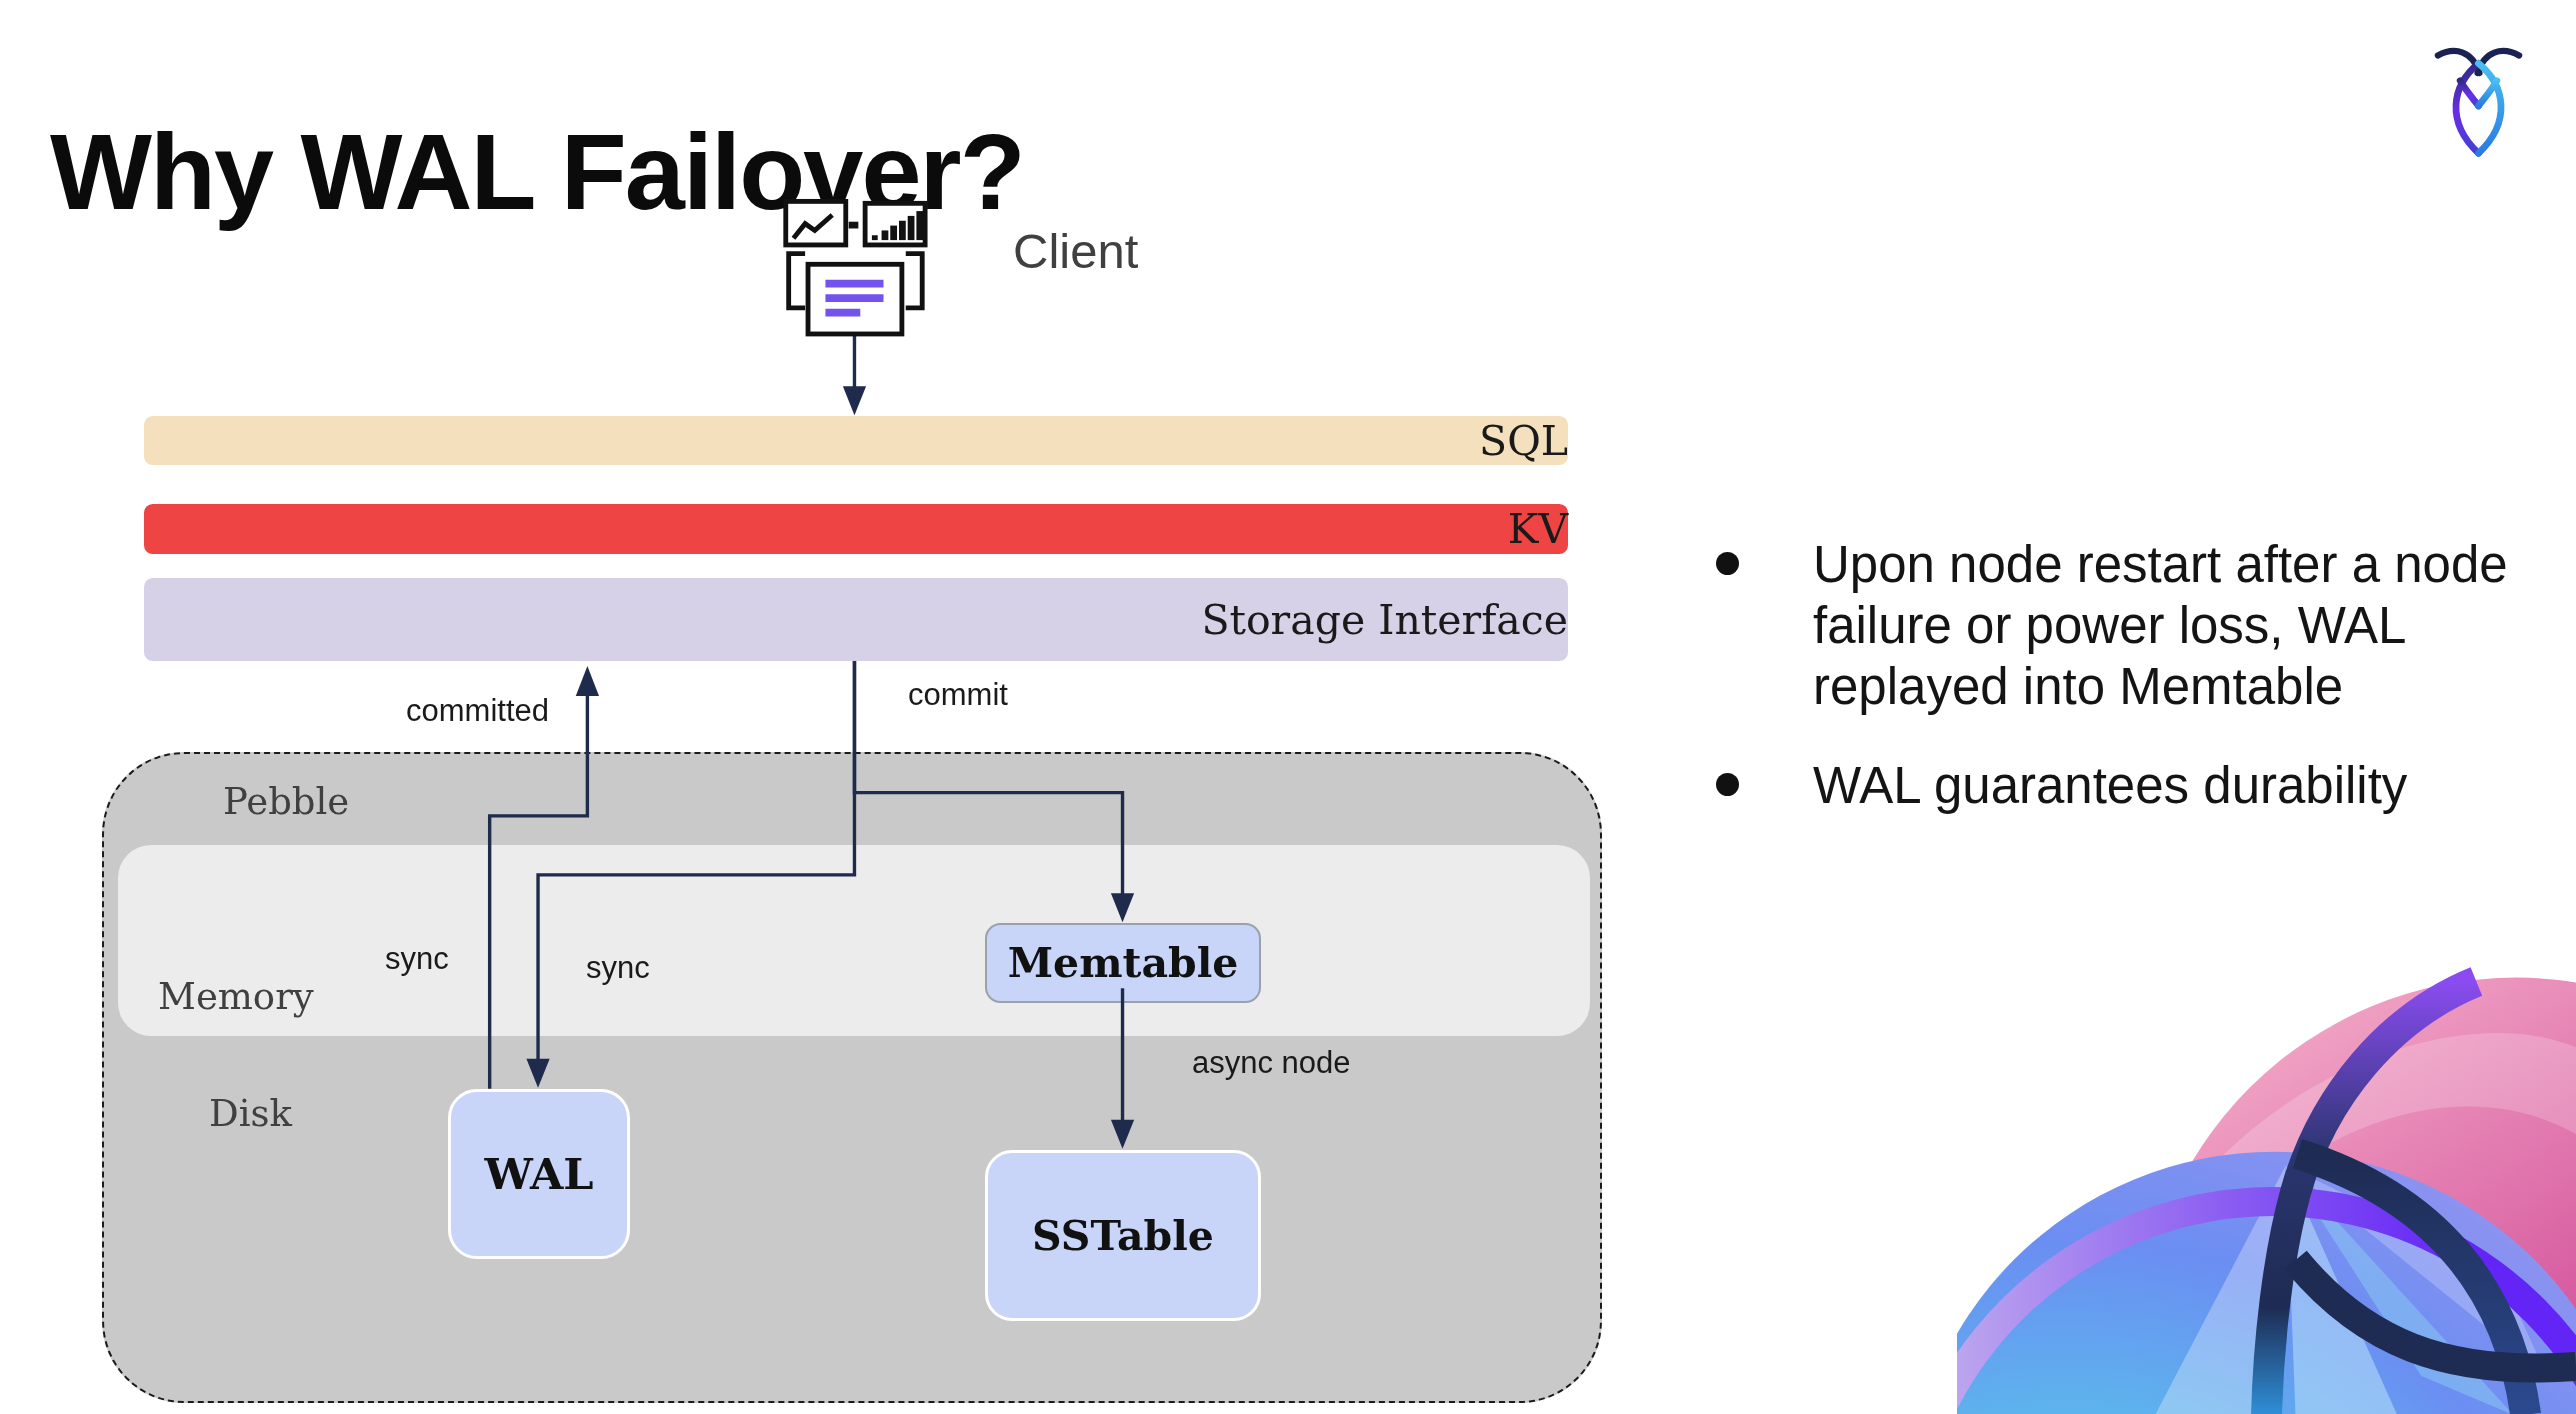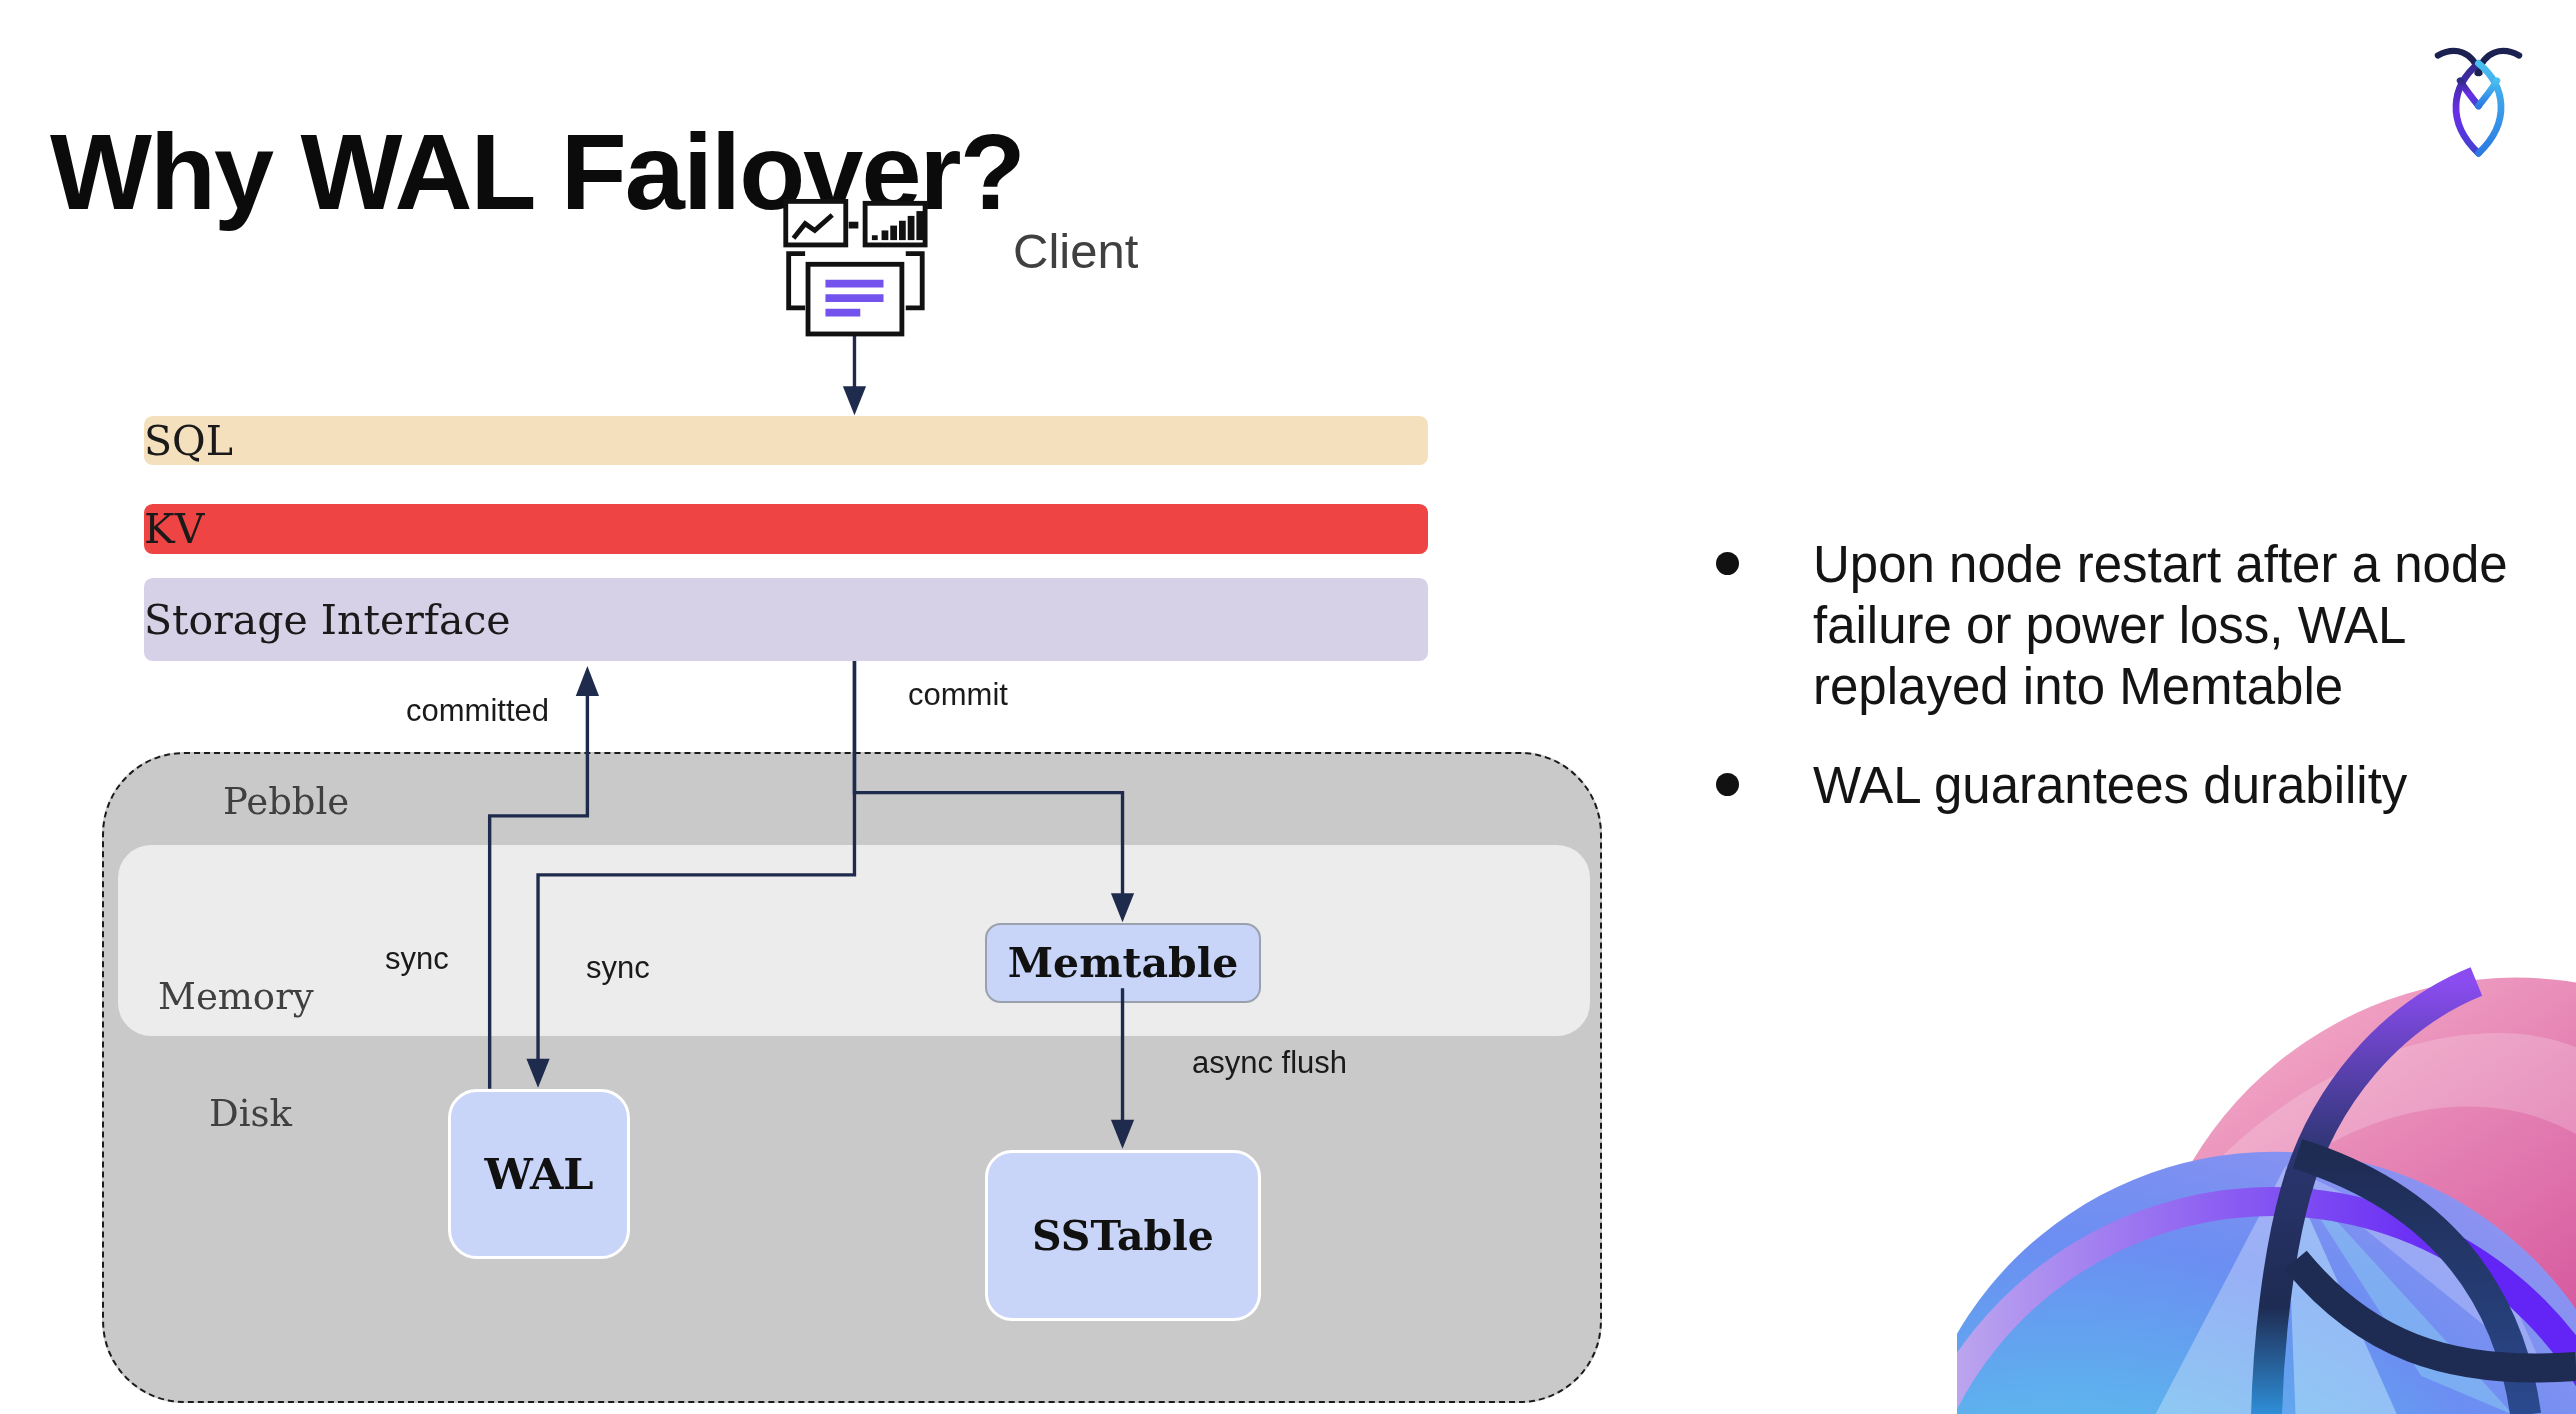--- a/index.html
+++ b/index.html
@@ -7,22 +7,22 @@
     position:relative; width:2576px; height:1415px; background:#ffffff;
     overflow:hidden; font-family:"Liberation Sans", sans-serif;
   }
   
   .title {
     position:absolute; left:50px; top:35px; font-size:108px; line-height:1.2;
     font-weight:bold; letter-spacing:-1.9px; color:#0b0b0b;
   }
   
   .bar {
-    position:absolute; left:144px; width:1284px; box-sizing:border-box;
-    border-radius:8.7px; display:flex; align-items:center; justify-content:flex-start;
+    position:absolute; left:144px; width:1424px; box-sizing:border-box;
+    border-radius:8.7px; display:flex; align-items:center; justify-content:flex-end;
     font-family:"DejaVu Serif", serif; font-size:41px; color:#1a1a1a;
   }
   .bar-sql     { top:416px; height:49px; background:#f5e0bd; }
   .bar-kv      { top:504px; height:50px; background:#ef4444; }
   .bar-storage { top:578px; height:83px; background:#d6d1e7; }
   
   .pebble {
     position:absolute; left:102px; top:752px; width:1500px; height:651px;
     background:#c9c9c9; border:2.9px dashed #1a1a1a; border-radius:82px;
     box-sizing:border-box;
@@ -100,21 +100,21 @@
     <span>Memtable</span>
   </div>
   <div class="node node-sstable">
     <span>SSTable</span>
   </div>
 
   <span class="edge-label lbl-committed">committed</span>
   <span class="edge-label lbl-commit">commit</span>
   <span class="edge-label lbl-sync1">sync</span>
   <span class="edge-label lbl-sync2">sync</span>
-  <span class="edge-label lbl-async">async flush</span>
+  <span class="edge-label lbl-async">async node</span>
   <span class="lbl-client">Client</span>
 
   <ul class="bullets">
     <li class="bullet">
       <span class="dot"></span>
       <span>Upon node restart after a node failure or power loss, WAL replayed into Memtable</span>
     </li>
     <li class="bullet">
       <span class="dot"></span>
       <span>WAL guarantees durability</span>

